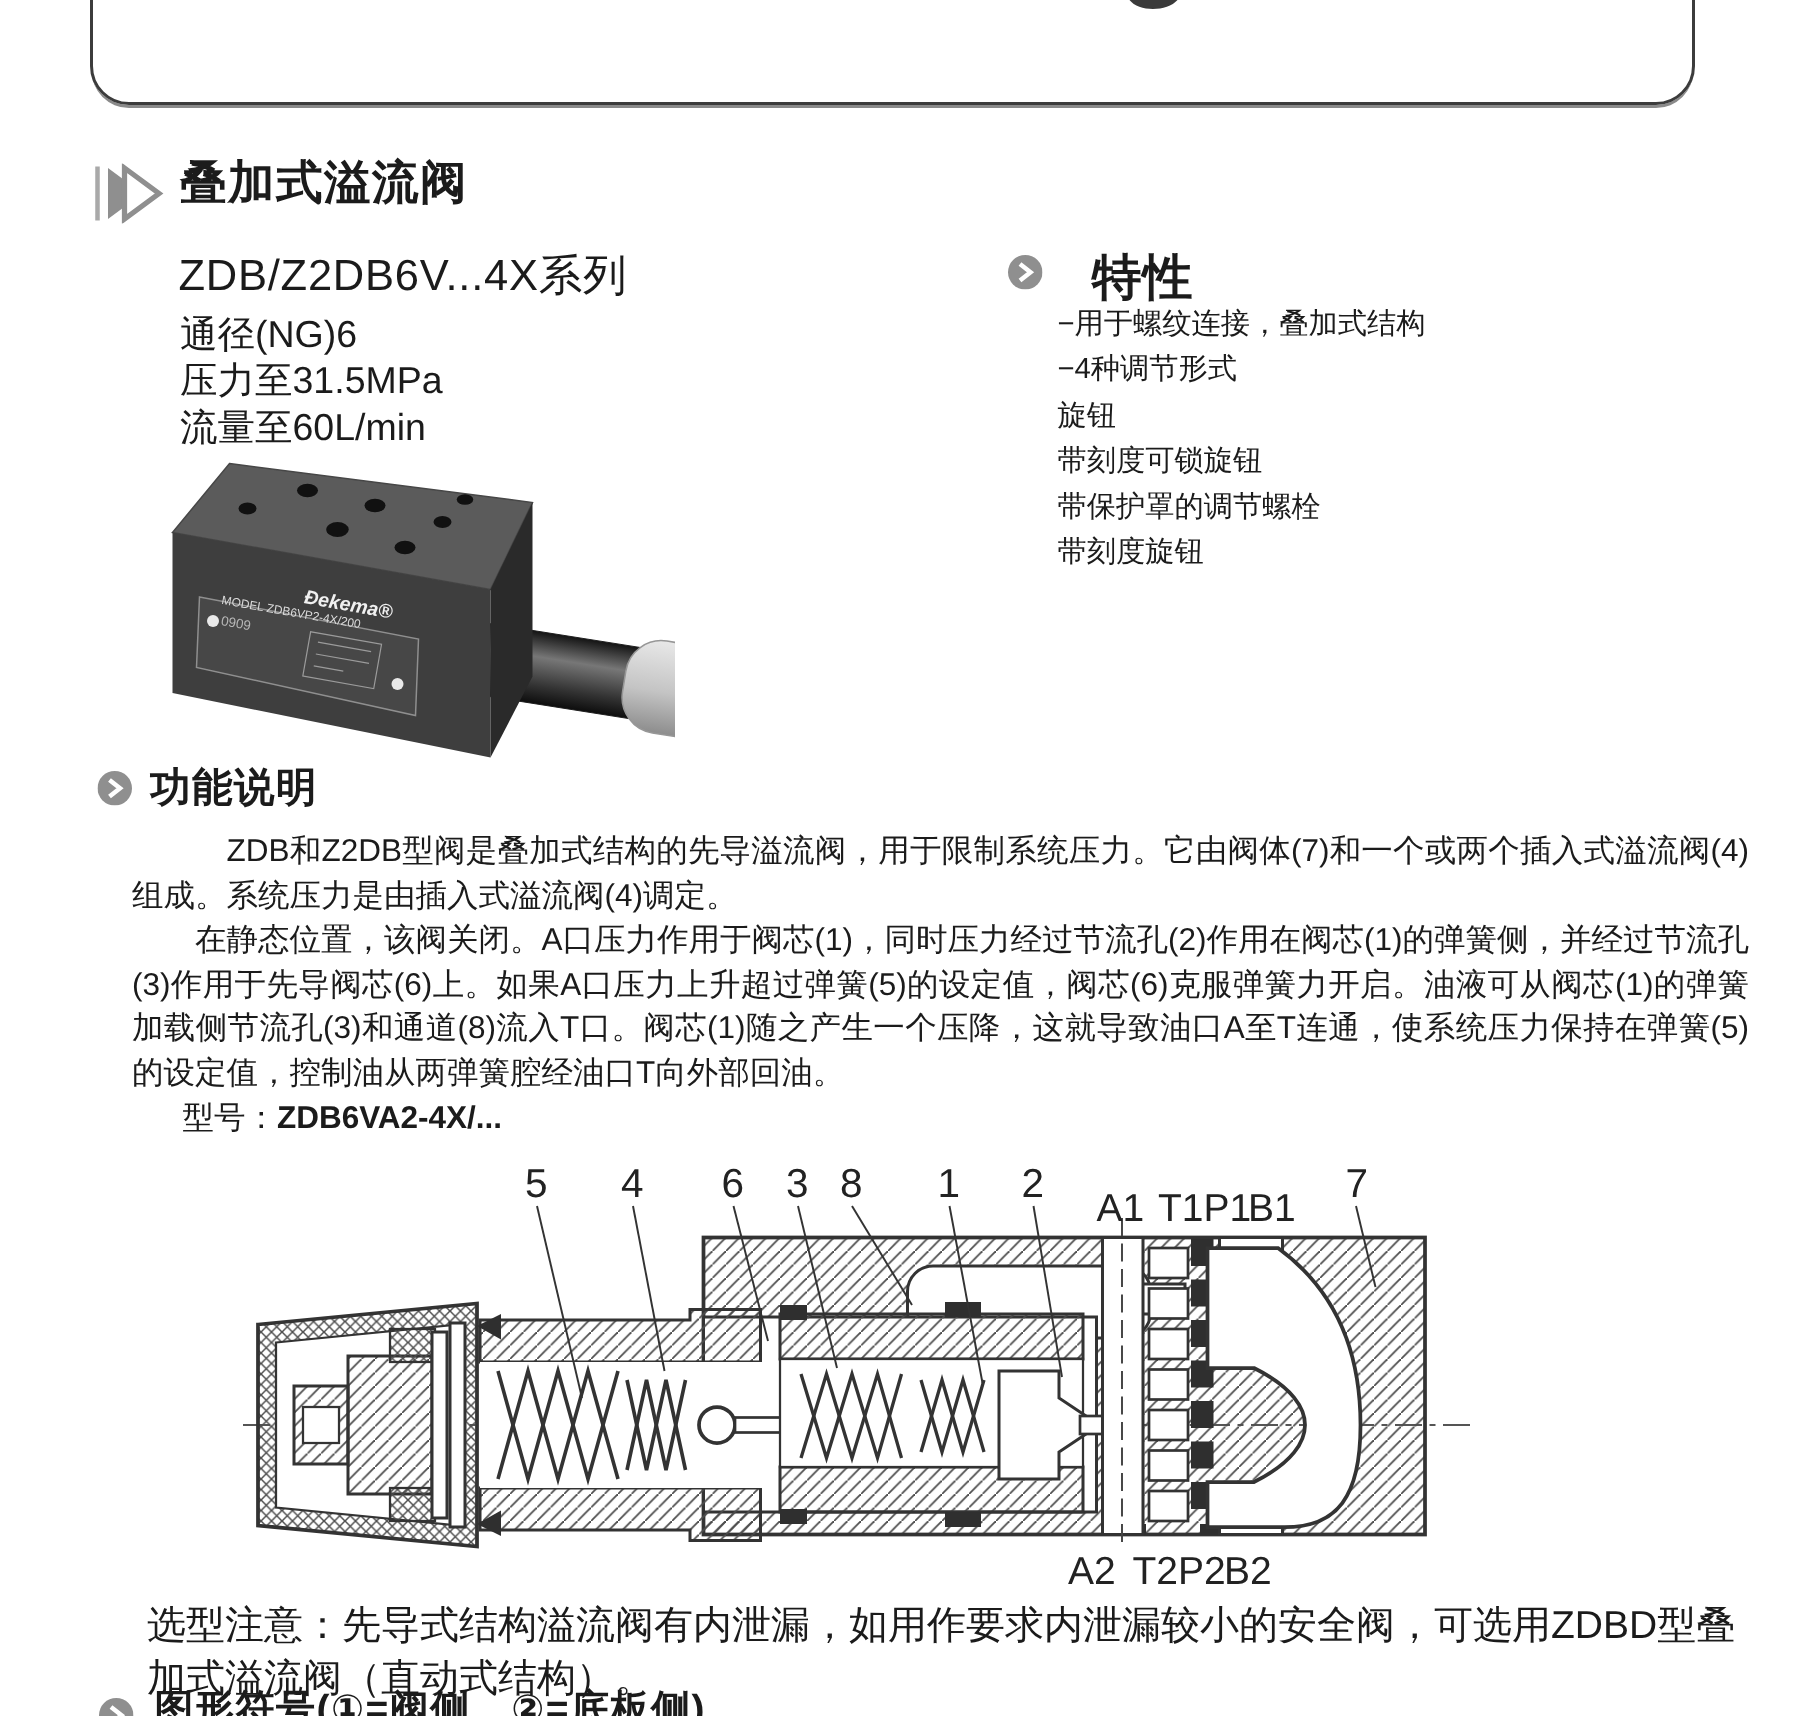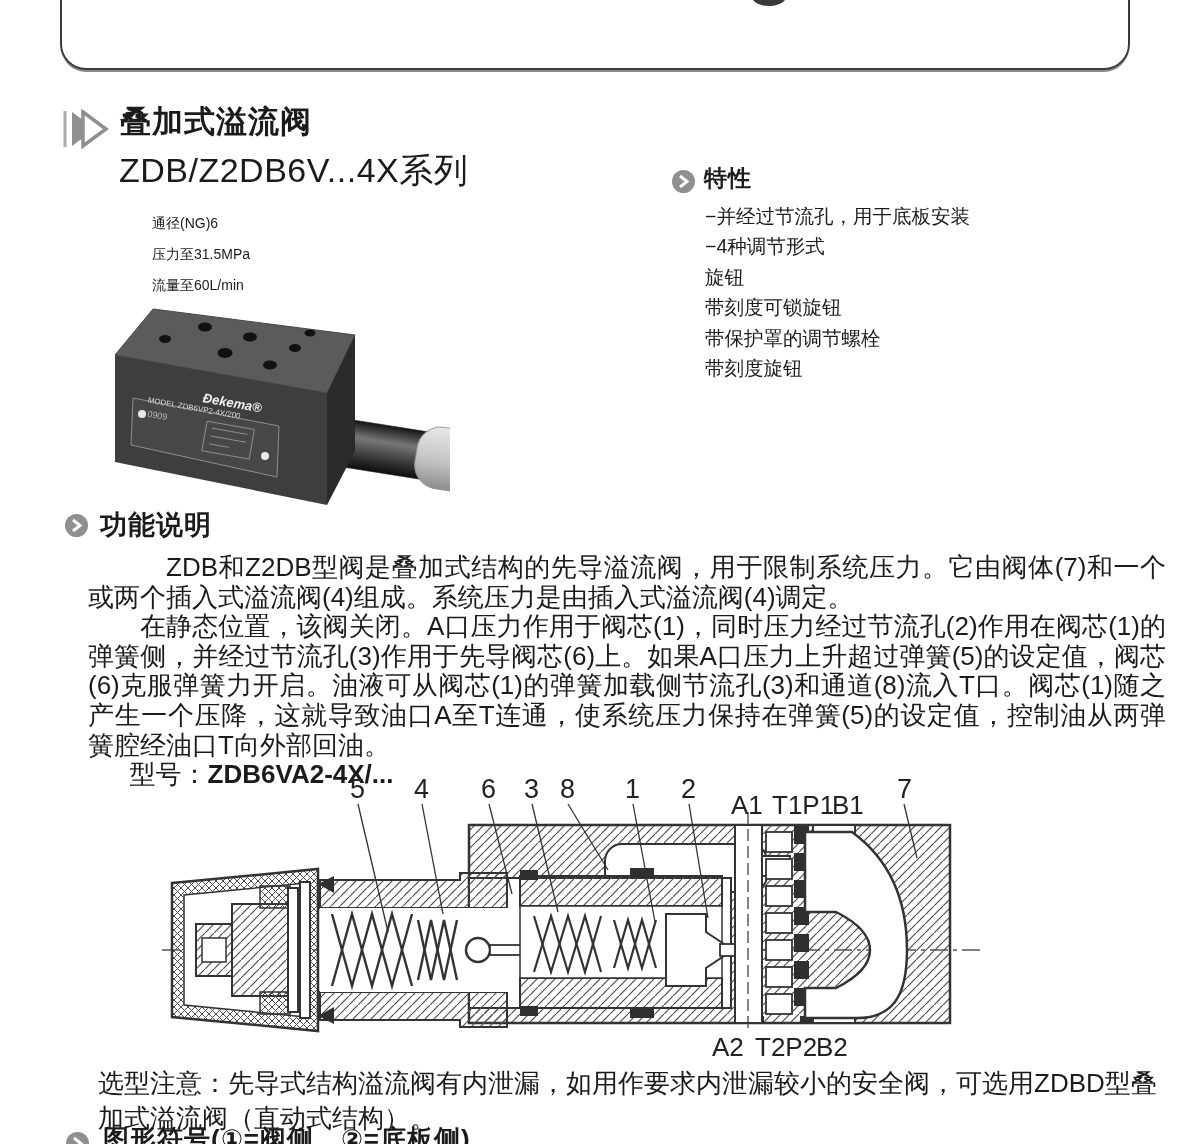--- a/index.html
+++ b/index.html
@@ -6,31 +6,31 @@
   .page{position:relative;width:1204px;height:1144px;background:#fff;overflow:hidden;
         font-family:"Liberation Sans","DejaVu Sans",sans-serif;color:#1b1b1b;}
   .abs{position:absolute;}
 
   
   .top-box{left:60px;top:-60px;width:1066px;height:126px;border:2px solid #3c3c3c;
            border-radius:26px;box-shadow:0 3px 0 -1px #8a8a8a;}
 
   
   .h-title{left:120px;top:101px;font-size:31px;font-weight:bold;letter-spacing:1px;}
-  .h-series{left:119px;top:148px;font-size:34px;font-weight:400;letter-spacing:.5px;}
-  .specs{left:120px;top:208px;font-size:14px;line-height:31px;margin-left:32px;}
-
-  
-  .feat-head{left:704px;top:163px;font-size:23px;font-weight:bold;letter-spacing:1px;}
+  .h-series{left:119px;top:164px;font-size:29px;font-weight:400;letter-spacing:.5px;}
+  .specs{left:120px;top:208px;font-size:25px;line-height:31px;}
+
+  
+  .feat-head{left:728px;top:163px;font-size:33px;font-weight:bold;letter-spacing:1px;}
   .feat-list{left:705px;top:201px;font-size:19.5px;line-height:30.4px;}
   .feat-list div{white-space:nowrap;}
 
   
   .func-head{left:100px;top:507px;font-size:27px;font-weight:bold;letter-spacing:1px;text-align:right;}
-  .func-text{left:88px;top:553px;width:1078px;font-size:26px;line-height:29.6px;text-align:justify;}
+  .func-text{left:88px;top:553px;width:1078px;font-size:21px;line-height:29.6px;text-align:justify;}
   .func-text p{margin:0;}
   .p1{text-indent:3em;}
   .p2{text-indent:2em;}
   .model-line{text-indent:1.6em;}
   .model-line b{font-weight:bold;}
 
   
   .note{left:98px;top:1066px;width:1080px;font-size:26px;}
   .sym-head{left:103px;top:1122px;font-size:26px;font-weight:bold;letter-spacing:1px;}
 
@@ -107,21 +107,21 @@
       </g>
     </g>
   </svg>
 
   <svg class="abs bullet-circle" style="left:672px;top:170px" viewBox="0 0 23 23">
     <circle cx="11.5" cy="11.5" r="11.5" fill="#8f8f8f"></circle>
     <polyline points="8,6 15,11.5 8,17" fill="none" stroke="#fff" stroke-width="3"></polyline>
   </svg>
   <div class="abs feat-head">特性</div>
   <div class="abs feat-list">
-    <div>−并经过节流孔，用于底板安装</div>
+    <div>−用于螺纹连接，叠加式结构</div>
     <div>−4种调节形式</div>
     <div>旋钮</div>
     <div>带刻度可锁旋钮</div>
     <div>带保护罩的调节螺栓</div>
     <div>带刻度旋钮</div>
   </div>
 
   <svg class="abs bullet-circle" style="left:65px;top:514px" viewBox="0 0 23 23">
     <circle cx="11.5" cy="11.5" r="11.5" fill="#8f8f8f"></circle>
     <polyline points="8,6 15,11.5 8,17" fill="none" stroke="#fff" stroke-width="3"></polyline>

